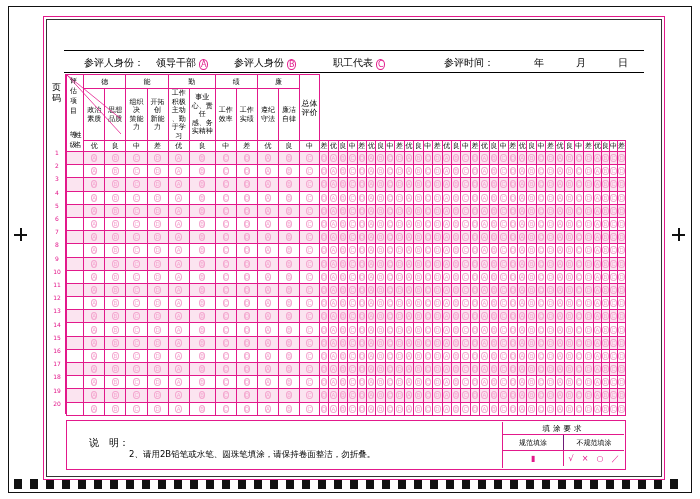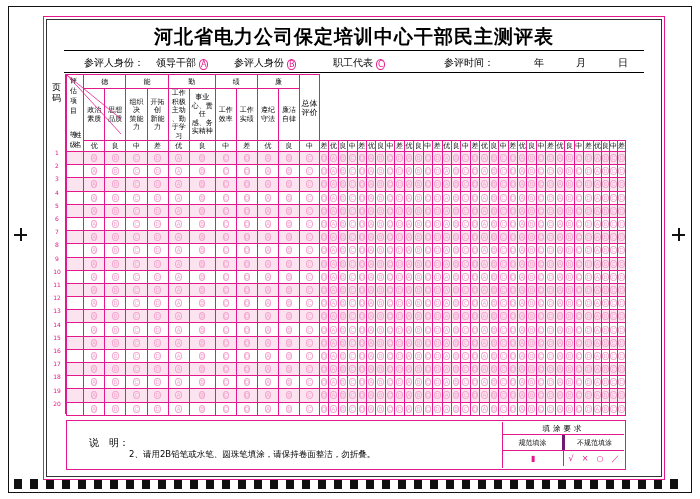--- a/index.html
+++ b/index.html
@@ -107,39 +107,38 @@
   .notes .l1 { position:absolute; left:62px; top:8px; }
   .notes .l2 { position:absolute; left:62px; top:26px; }
 
   .legend {
     position:absolute; right:1px; top:1px; width:122px; height:46px;
     border-left:1px solid #e2198b;
   }
   .legend .lt { text-align:center; font-size:7.5px; letter-spacing:3px; height:13px; line-height:13px; border-bottom:1px solid #e2198b;}
   .legend .lrow { display:flex; height:16px; border-bottom:1px solid #e2198b; }
   .legend .lrow div { flex:1; text-align:center; font-size:7px; line-height:16px; }
-  .legend .lrow div:first-child { border-right:3px solid #701a75; }
+  .legend .lrow div:first-child { border-right:1px solid #701a75; }
   .legend .lrow2 { display:flex; height:15px; }
   .legend .lrow2 div { flex:1; text-align:center; font-size:8px; line-height:15px; color:#e2198b; }
   .legend .lrow2 div:first-child { border-right:1px solid #e2198b; }
 </style>
 </head>
 <body>
 
 <div class="sheet">
 
   <div class="outer-frame"></div>
   <div class="cross left"></div>
   <div class="cross right"></div>
   <div class="timing-bar"></div>
 
   <div class="form"></div>
   <div class="form-inner"></div>
 
-  <div class="title">河北省电力公司保定培训中心干部民主测评表</div>
   <div class="title-rule"></div>
 
   <div class="meta">
     <span class="seg" style="left:20px;">参评人身份：</span>
     <span class="seg" style="left:92px;">
       <span>领导干部</span>
       <span class="bubble">A</span>
     </span>
     <span class="seg" style="left:170px;">
       <span>参评人身份</span>

